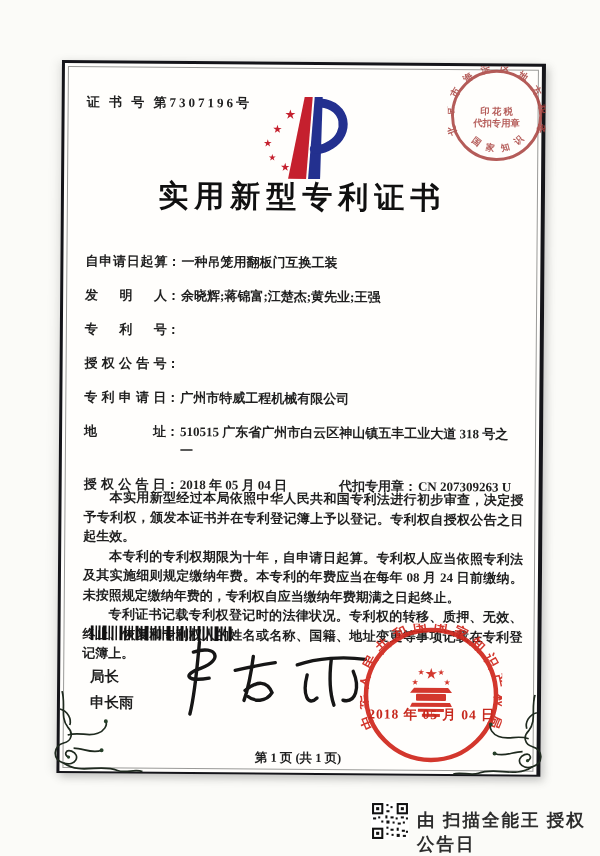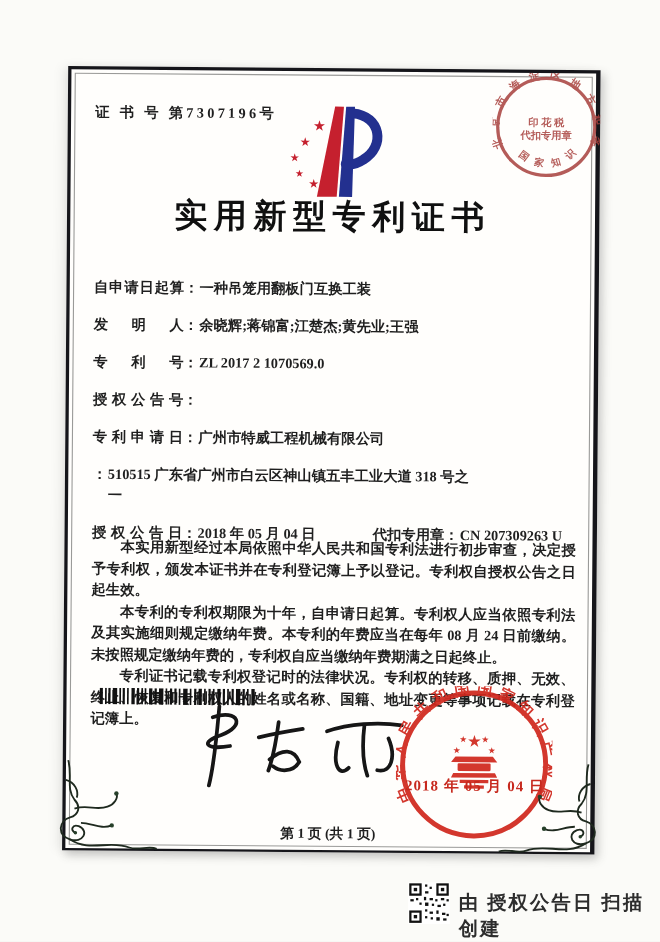--- a/index.html
+++ b/index.html
@@ -89,32 +89,32 @@
           <span class="fval">一种吊笼用翻板门互换工装</span>
       </div>
       <div class="frow">
         <span class="flabel">发明人</span>
           <span class="fcolon">：</span>
           <span class="fval">余晓辉;蒋锦富;江楚杰;黄先业;王强</span>
       </div>
       <div class="frow">
         <span class="flabel">专利号</span>
           <span class="fcolon">：</span>
-          <span class="fval">ZL 2017 2 1070569.0</span>
       </div>
       <div class="frow">
         <span class="flabel">授权公告号</span>
           <span class="fcolon">：</span>
       </div>
       <div class="frow">
         <span class="flabel">专利申请日</span>
           <span class="fcolon">：</span>
           <span class="fval">广州市特威工程机械有限公司</span>
       </div>
       <div class="frow">
+        <span class="flabel">地址</span>
           <span class="fcolon">：</span>
           <span class="fval">510515 广东省广州市白云区神山镇五丰工业大道 318 号之
 一</span>
       </div>
       <div class="frow">
         <span class="flabel">授权公告日</span>
           <span class="fcolon">：</span>
           <span class="fval">2018 年 05 月 04 日</span>
         <span class="fpair2">
           <span>代扣专用章</span>
@@ -161,20 +161,24 @@
           <rect x="112" width="2" height="15"></rect>
         <rect x="116" width="1.5" height="15"></rect>
           <rect x="120" width="2" height="15"></rect>
           <rect x="124" width="4" height="15"></rect>
         <rect x="130" width="2" height="15"></rect>
           <rect x="134" width="1.5" height="15"></rect>
           <rect x="138" width="3" height="15"></rect>
       </g>
     </svg>
 
+    <div class="director">
+      <div>局长</div>
+      <div>申长雨</div>
+    </div>
 
     <svg class="sig" viewBox="0 0 230 90">
       <g fill="none" stroke="#161616" stroke-width="3.4" stroke-linecap="round">
         <path d="M38,16 C62,8 68,24 46,32 C26,39 32,46 54,42"></path>
         <path d="M44,6 C42,30 40,58 35,78"></path>
         <path d="M98,20 C96,36 94,50 89,64"></path>
         <path d="M80,34 C96,30 108,28 120,26"></path>
         <path d="M90,54 C102,44 112,44 117,56 C111,66 99,65 93,60"></path>
         <path d="M142,28 C162,21 188,19 210,22"></path>
         <path d="M176,22 C174,40 174,54 179,68"></path>
@@ -273,14 +277,14 @@
         <rect x="19" y="26" width="3" height="2"></rect>
         <rect x="25" y="25" width="2" height="3"></rect>
       <rect x="30" y="27" width="3" height="2"></rect>
         <rect x="15" y="30" width="2" height="2"></rect>
         <rect x="20" y="31" width="2" height="2"></rect>
       <rect x="25" y="31" width="3" height="3"></rect>
         <rect x="31" y="32" width="3" height="2"></rect>
         <rect x="34" y="28" width="2" height="2"></rect>
     </g>
   </svg>
-  <div class="scantext">由 授权公告日 扫描创建</div>
+  <div class="scantext">由 扫描全能王 授权公告日</div>
 </div>
 
 </body></html>

